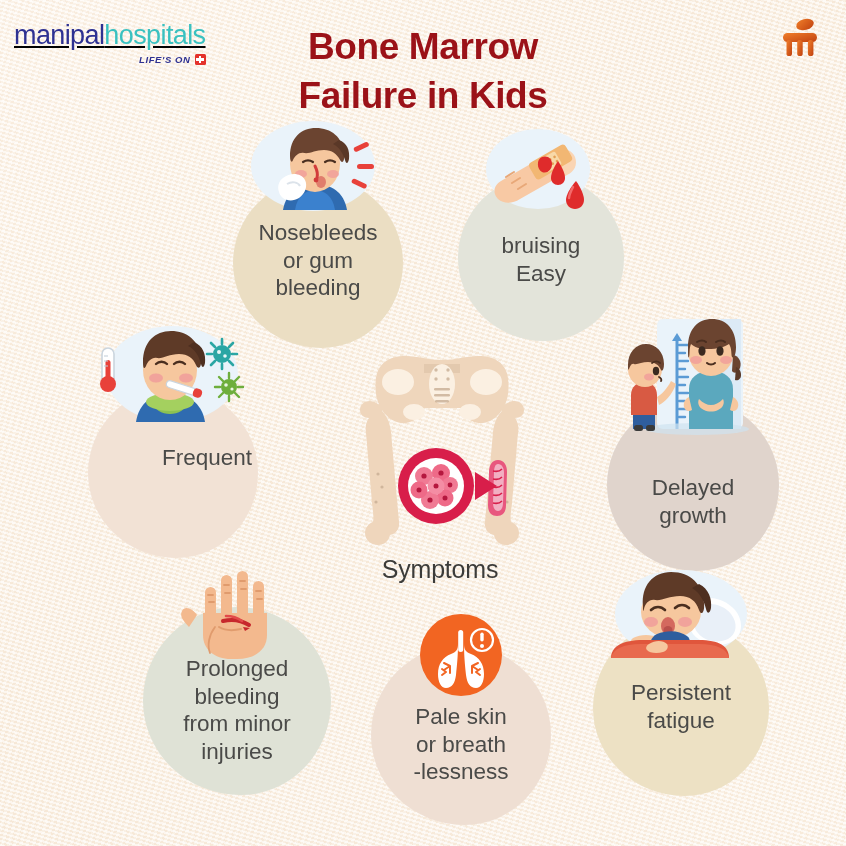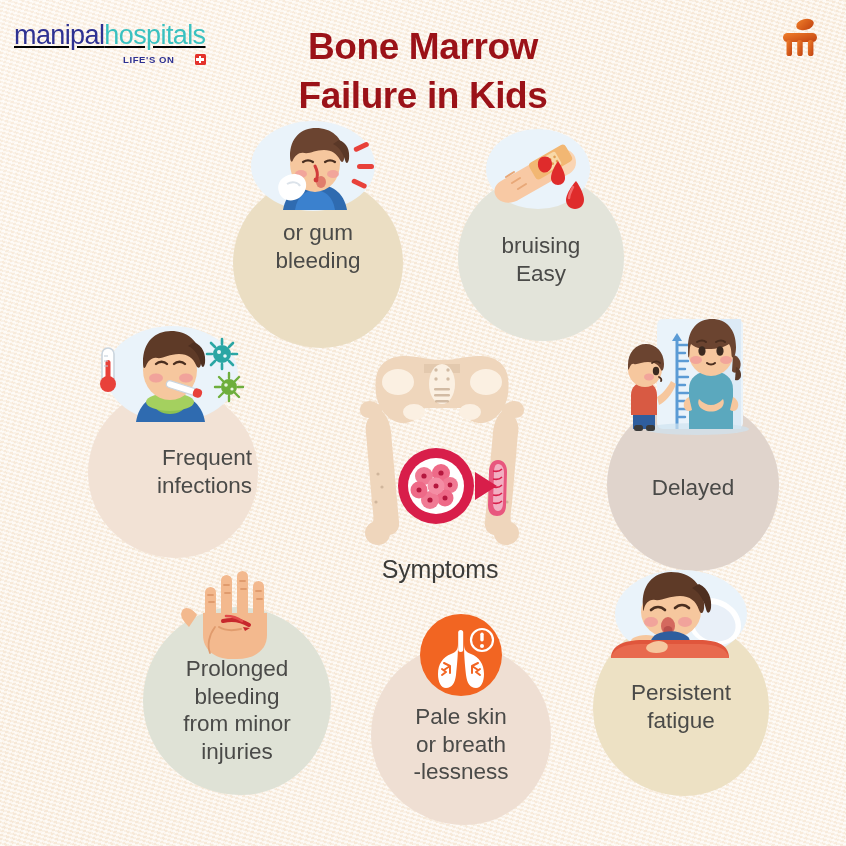--- a/index.html
+++ b/index.html
@@ -18,21 +18,21 @@
       repeating-linear-gradient(-74deg, rgba(255,255,255,.35) 0 3px, rgba(236,214,190,.12) 3px 6px),
       linear-gradient(135deg,#FDF4E9 0%,#FAEEDF 45%,#FCF2E6 100%);
     pointer-events:none;
   }
 
   
   .logo{ position:absolute; left:14px; top:22px; }
   .logo-word{ font-size:27px; letter-spacing:-.6px; line-height:1; white-space:nowrap;text-decoration:underline; }
   .logo-m{ color:#2E3192; font-weight:400; }
   .logo-h{ color:#3AC1C0; font-weight:400; }
-  .logo-tag{ display:flex; align-items:center; justify-content:flex-end; gap:20px; margin-top:5px; }
+  .logo-tag{ display:flex; align-items:center; justify-content:flex-end; gap:4px; margin-top:5px;font-style:italic; }
   .logo-tag-text{ color:#2E3192; font-size:9.5px; font-weight:700; letter-spacing:.6px; }
   .logo-cross{ width:11px; height:11px; background:#E4322B; border-radius:1.5px; position:relative; }
   .logo-cross:before,.logo-cross:after{ content:""; position:absolute; background:#fff; }
   .logo-cross:before{ left:4.3px; top:1.6px; width:2.4px; height:7.8px; }
   .logo-cross:after{ top:4.3px; left:1.6px; height:2.4px; width:7.8px; }
 
   .title{
     position:absolute; left:0; right:0; top:22px;
     text-align:center; color:#9B1218;
     font-size:37px; font-weight:700; line-height:1.33; letter-spacing:-.4px;
@@ -180,20 +180,21 @@
       <path d="M40 60c8-6 18-5 22 2 3 6 0 14-6 18-8 5-18 2-20-6-2-6 0-11 4-14z" fill="#FFFFFF"></path>
       <path d="M44 66c5-3 11-2 13 2" stroke="#DCE3EA" stroke-width="2" fill="none"></path>
       <g fill="#E8413A">
         <rect x="110" y="30" width="16" height="5" rx="2.5" transform="rotate(-25 110 30)"></rect>
         <rect x="114" y="46" width="17" height="5" rx="2.5"></rect>
         <rect x="110" y="60" width="16" height="5" rx="2.5" transform="rotate(25 110 60)"></rect>
       </g>
     </svg>
   </div>
   <div class="bubble-text" style="top:41px;">
+    <div>Nosebleeds</div>
     <div>or gum</div>
     <div>bleeding</div>
   </div>
 </div>
 
 <div class="bubble" style="left:458px; top:175px; width:166px; height:166px;">
   <div class="blob" style="background: rgb(227, 228, 218);"></div>
   <div class="art" style="left:22px; top:-48px; width:130px; height:105px;">
     <svg viewBox="0 0 130 105" width="130" height="105">
       <ellipse cx="58" cy="42" rx="52" ry="40" fill="#EAF3FA"></ellipse>
@@ -267,21 +268,20 @@
         <g stroke="#6EAE3C" stroke-width="2.4" stroke-linecap="round">
           <path d="M9 0v-5M9 18v5M0 9h-5M18 9h5M3 3l-4-4M15 3l4-4M3 15l-4 4M15 15l4 4"></path>
         </g>
         <circle cx="6" cy="7" r="1.8" fill="#EAF6E2"></circle>
           <circle cx="12" cy="11" r="1.6" fill="#EAF6E2"></circle>
       </g>
     </svg>
   </div>
   <div class="bubble-text" style="top:56px;text-align:right;">
     <div>Frequent</div>
-    <div>infections</div>
   </div>
 </div>
 
 <div class="bubble" style="left:607px; top:399px; width:172px; height:172px;">
   <div class="blob" style="background: rgb(224, 212, 204);"></div>
   <div class="art" style="left:8px; top:-88px; width:165px; height:135px;">
     <svg viewBox="0 0 165 135" width="165" height="135">
       <rect x="42" y="8" width="86" height="110" rx="6" fill="#EAF3FA"></rect>
       <rect x="106" y="8" width="20" height="110" fill="#DCEAF6"></rect>
       <g>
@@ -324,20 +324,21 @@
         <path d="M13 54c0-13 8-21 18-21s18 8 18 20c0 6-2 8-3 6-2-5-6-8-13-8-6 0-11 3-14 2-3-1-4 3-5 5-1 2-1-1-1-4z" fill="#6B4430"></path>
         <ellipse cx="41" cy="60" rx="3.2" ry="4.2" fill="#3B2A20"></ellipse>
         <path d="M37 52c3-2 6-2 8 0" stroke="#4A2E1F" stroke-width="1.8" fill="none" stroke-linecap="round"></path>
         <ellipse cx="34" cy="66" rx="5" ry="3.4" fill="#F09A9A" opacity=".75"></ellipse>
         <path d="M44 66c2 1 3 3 2 4" stroke="#4A2E1F" stroke-width="1.8" fill="none" stroke-linecap="round"></path>
       </g>
     </svg>
   </div>
   <div class="bubble-text" style="top:48px;margin-top:27px;">
     <div>Delayed</div>
+    <div>growth</div>
   </div>
 </div>
 
 <div class="bubble" style="left:143px; top:607px; width:188px; height:188px;">
   <div class="blob" style="background: rgb(223, 226, 214);"></div>
   <div class="art" style="left:38px; top:-38px; width:110px; height:108px;">
     <svg viewBox="0 0 110 108" width="110" height="108">
       <g fill="#F3B98E">
         <rect x="24" y="18" width="11" height="46" rx="5.5"></rect>
         <rect x="40" y="6" width="11" height="58" rx="5.5"></rect>

